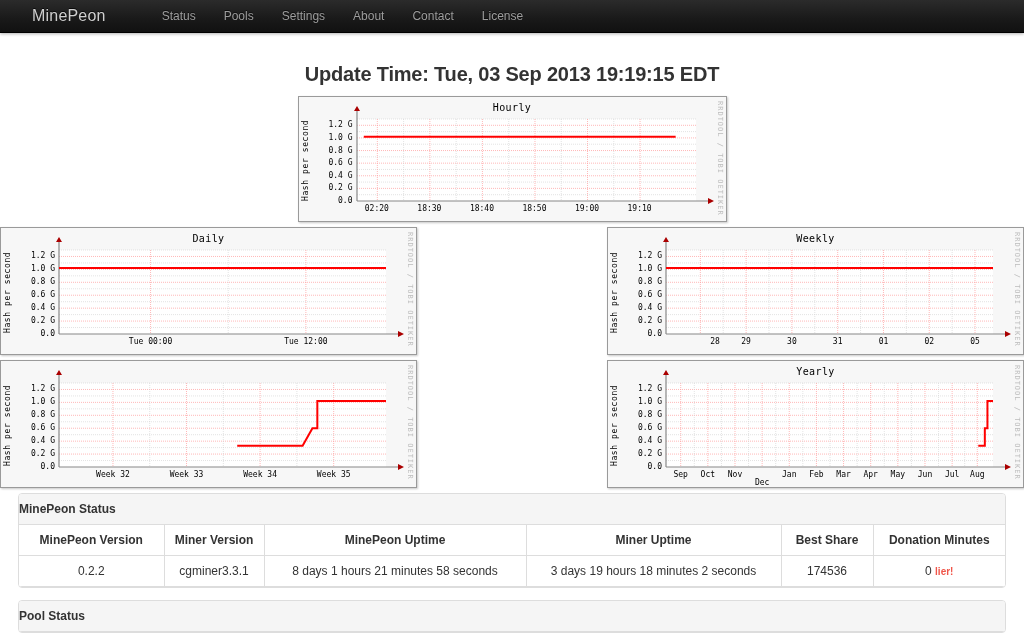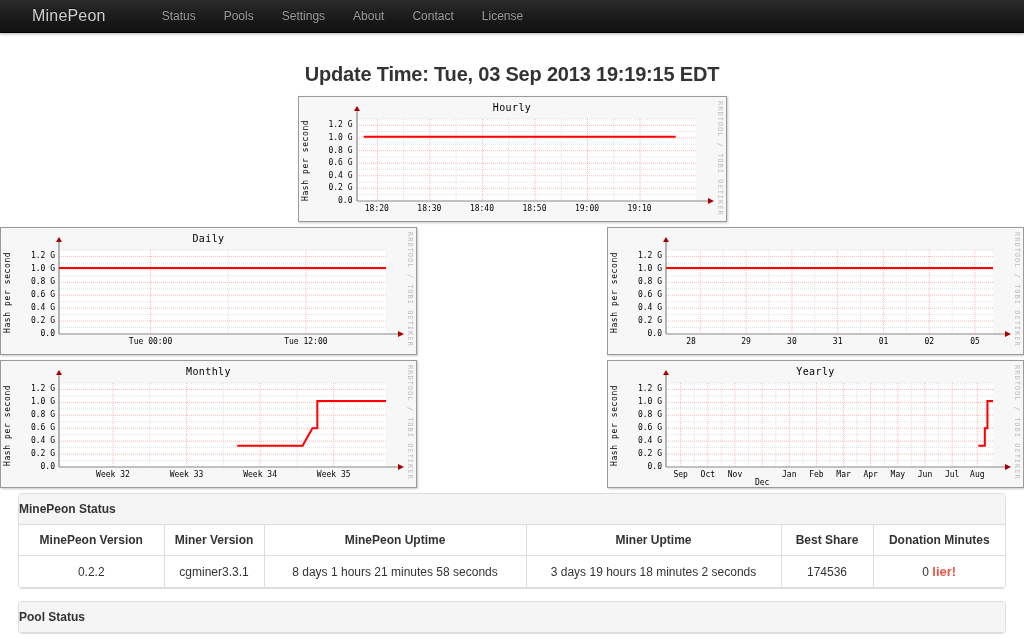--- a/index.html
+++ b/index.html
@@ -148,21 +148,21 @@
   table.status td {
     border: 1px solid #dddddd;
     padding: 8px 6px;
     text-align: center;
     background: #ffffff;
   }
   table.status tr th:first-child,
   table.status tr td:first-child { border-left: none; }
   table.status tr th:last-child,
   table.status tr td:last-child { border-right: none; }
-  .donation-flag { color: #f0564a; font-size: 13px; font-weight: bold; }
+  .donation-flag { color: #f0564a; font-size: 10px; font-weight: bold; }
 </style>
 </head>
 <body>
 
 <div class="navbar">
   <div class="brand">MinePeon</div>
   <div class="nav-links">
     <div class="nav-link">Status</div>
     <div class="nav-link">Pools</div>
     <div class="nav-link">Settings</div>
@@ -212,21 +212,21 @@
           <path d="M64.78,39.661538461538456L376.65999999999997,39.661538461538456" fill="none" stroke="#ff0000" stroke-width="2"></path>
         </svg>
         <div class="ylabel" style="top: 18px; height: 90px; display: flex; align-items: center; justify-content: center;">Hash per second</div>
         <div class="ytick" style="left: 16px; width: 38px; top: 99px;">0.0</div>
         <div class="ytick" style="left: 16px; width: 38px; top: 86.3846px;">0.2 G</div>
         <div class="ytick" style="left: 16px; width: 38px; top: 73.7692px;">0.4 G</div>
         <div class="ytick" style="left: 16px; width: 38px; top: 61.1538px;">0.6 G</div>
         <div class="ytick" style="left: 16px; width: 38px; top: 48.5385px;">0.8 G</div>
         <div class="ytick" style="left: 16px; width: 38px; top: 35.9231px;">1.0 G</div>
         <div class="ytick" style="left: 16px; width: 38px; top: 23.3077px;">1.2 G</div>
-        <div class="xtick" style="left: 78.34px; top: 107px;">18:20</div>
+        <div class="xtick" style="left: 78.34px; top: 107px;">02:20</div>
         <div class="xtick" style="left: 130.885px; top: 107px;">18:30</div>
         <div class="xtick" style="left: 183.43px; top: 107px;">18:40</div>
         <div class="xtick" style="left: 235.975px; top: 107px;">18:50</div>
         <div class="xtick" style="left: 288.52px; top: 107px;">19:00</div>
         <div class="xtick" style="left: 341.065px; top: 107px;">19:10</div>
       </div>
   </div>
   <div class="graph-row pair">
     <div class="rrd half">
         <div class="rrd-title">Daily</div>
@@ -260,20 +260,21 @@
         <div class="ytick" style="left: 16px; width: 38px; top: 88.0769px;">0.2 G</div>
         <div class="ytick" style="left: 16px; width: 38px; top: 75.1538px;">0.4 G</div>
         <div class="ytick" style="left: 16px; width: 38px; top: 62.2308px;">0.6 G</div>
         <div class="ytick" style="left: 16px; width: 38px; top: 49.3077px;">0.8 G</div>
         <div class="ytick" style="left: 16px; width: 38px; top: 36.3846px;">1.0 G</div>
         <div class="ytick" style="left: 16px; width: 38px; top: 23.4615px;">1.2 G</div>
         <div class="xtick" style="left: 149.56px; top: 109px;">Tue 00:00</div>
         <div class="xtick" style="left: 304.885px; top: 109px;">Tue 12:00</div>
       </div>
     <div class="rrd half">
+        <div class="rrd-title">Weekly</div>
         <div class="watermark">RRDTOOL / TOBI OETIKER</div>
         <svg class="plot-svg" width="415" height="126" style="left: 0px; top: 0px;">
           <rect x="58" y="22" width="327" height="84" fill="#ffffff"></rect>
           <line x1="58" x2="385" y1="99.53846153846153" y2="99.53846153846153" stroke="#d0d0d0" stroke-width="0.6" stroke-dasharray="1,1"></line>
           <line x1="58" x2="385" y1="86.61538461538461" y2="86.61538461538461" stroke="#d0d0d0" stroke-width="0.6" stroke-dasharray="1,1"></line>
           <line x1="58" x2="385" y1="73.6923076923077" y2="73.6923076923077" stroke="#d0d0d0" stroke-width="0.6" stroke-dasharray="1,1"></line>
           <line x1="58" x2="385" y1="60.769230769230774" y2="60.769230769230774" stroke="#d0d0d0" stroke-width="0.6" stroke-dasharray="1,1"></line>
           <line x1="58" x2="385" y1="47.846153846153854" y2="47.846153846153854" stroke="#d0d0d0" stroke-width="0.6" stroke-dasharray="1,1"></line>
           <line x1="58" x2="385" y1="34.923076923076934" y2="34.923076923076934" stroke="#d0d0d0" stroke-width="0.6" stroke-dasharray="1,1"></line>
           <line x1="58" x2="385" y1="22.000000000000014" y2="22.000000000000014" stroke="#d0d0d0" stroke-width="0.6" stroke-dasharray="1,1"></line>
@@ -303,32 +304,31 @@
           <path d="M58,40.0923076923077L385,40.0923076923077" fill="none" stroke="#ff0000" stroke-width="2"></path>
         </svg>
         <div class="ylabel" style="top: 18px; height: 92px; display: flex; align-items: center; justify-content: center;">Hash per second</div>
         <div class="ytick" style="left: 16px; width: 38px; top: 101px;">0.0</div>
         <div class="ytick" style="left: 16px; width: 38px; top: 88.0769px;">0.2 G</div>
         <div class="ytick" style="left: 16px; width: 38px; top: 75.1538px;">0.4 G</div>
         <div class="ytick" style="left: 16px; width: 38px; top: 62.2308px;">0.6 G</div>
         <div class="ytick" style="left: 16px; width: 38px; top: 49.3077px;">0.8 G</div>
         <div class="ytick" style="left: 16px; width: 38px; top: 36.3846px;">1.0 G</div>
         <div class="ytick" style="left: 16px; width: 38px; top: 23.4615px;">1.2 G</div>
-        <div class="xtick" style="left: 83px; top: 109px;">28</div>
+        <div class="xtick" style="left: 107px; top: 109px;">28</div>
         <div class="xtick" style="left: 138.115px; top: 109px;">29</div>
         <div class="xtick" style="left: 183.895px; top: 109px;">30</div>
         <div class="xtick" style="left: 229.675px; top: 109px;">31</div>
         <div class="xtick" style="left: 275.455px; top: 109px;">01</div>
         <div class="xtick" style="left: 321.235px; top: 109px;">02</div>
         <div class="xtick" style="left: 367.015px; top: 109px;">05</div>
       </div>
   </div>
   <div class="graph-row pair">
     <div class="rrd half">
-        <div class="rrd-title">Monthly</div>
         <div class="watermark">RRDTOOL / TOBI OETIKER</div>
         <svg class="plot-svg" width="415" height="126" style="left: 0px; top: 0px;">
           <rect x="58" y="22" width="327" height="84" fill="#ffffff"></rect>
           <line x1="58" x2="385" y1="99.53846153846153" y2="99.53846153846153" stroke="#d0d0d0" stroke-width="0.6" stroke-dasharray="1,1"></line>
           <line x1="58" x2="385" y1="86.61538461538461" y2="86.61538461538461" stroke="#d0d0d0" stroke-width="0.6" stroke-dasharray="1,1"></line>
           <line x1="58" x2="385" y1="73.6923076923077" y2="73.6923076923077" stroke="#d0d0d0" stroke-width="0.6" stroke-dasharray="1,1"></line>
           <line x1="58" x2="385" y1="60.769230769230774" y2="60.769230769230774" stroke="#d0d0d0" stroke-width="0.6" stroke-dasharray="1,1"></line>
           <line x1="58" x2="385" y1="47.846153846153854" y2="47.846153846153854" stroke="#d0d0d0" stroke-width="0.6" stroke-dasharray="1,1"></line>
           <line x1="58" x2="385" y1="34.923076923076934" y2="34.923076923076934" stroke="#d0d0d0" stroke-width="0.6" stroke-dasharray="1,1"></line>
           <line x1="58" x2="385" y1="22.000000000000014" y2="22.000000000000014" stroke="#d0d0d0" stroke-width="0.6" stroke-dasharray="1,1"></line>

